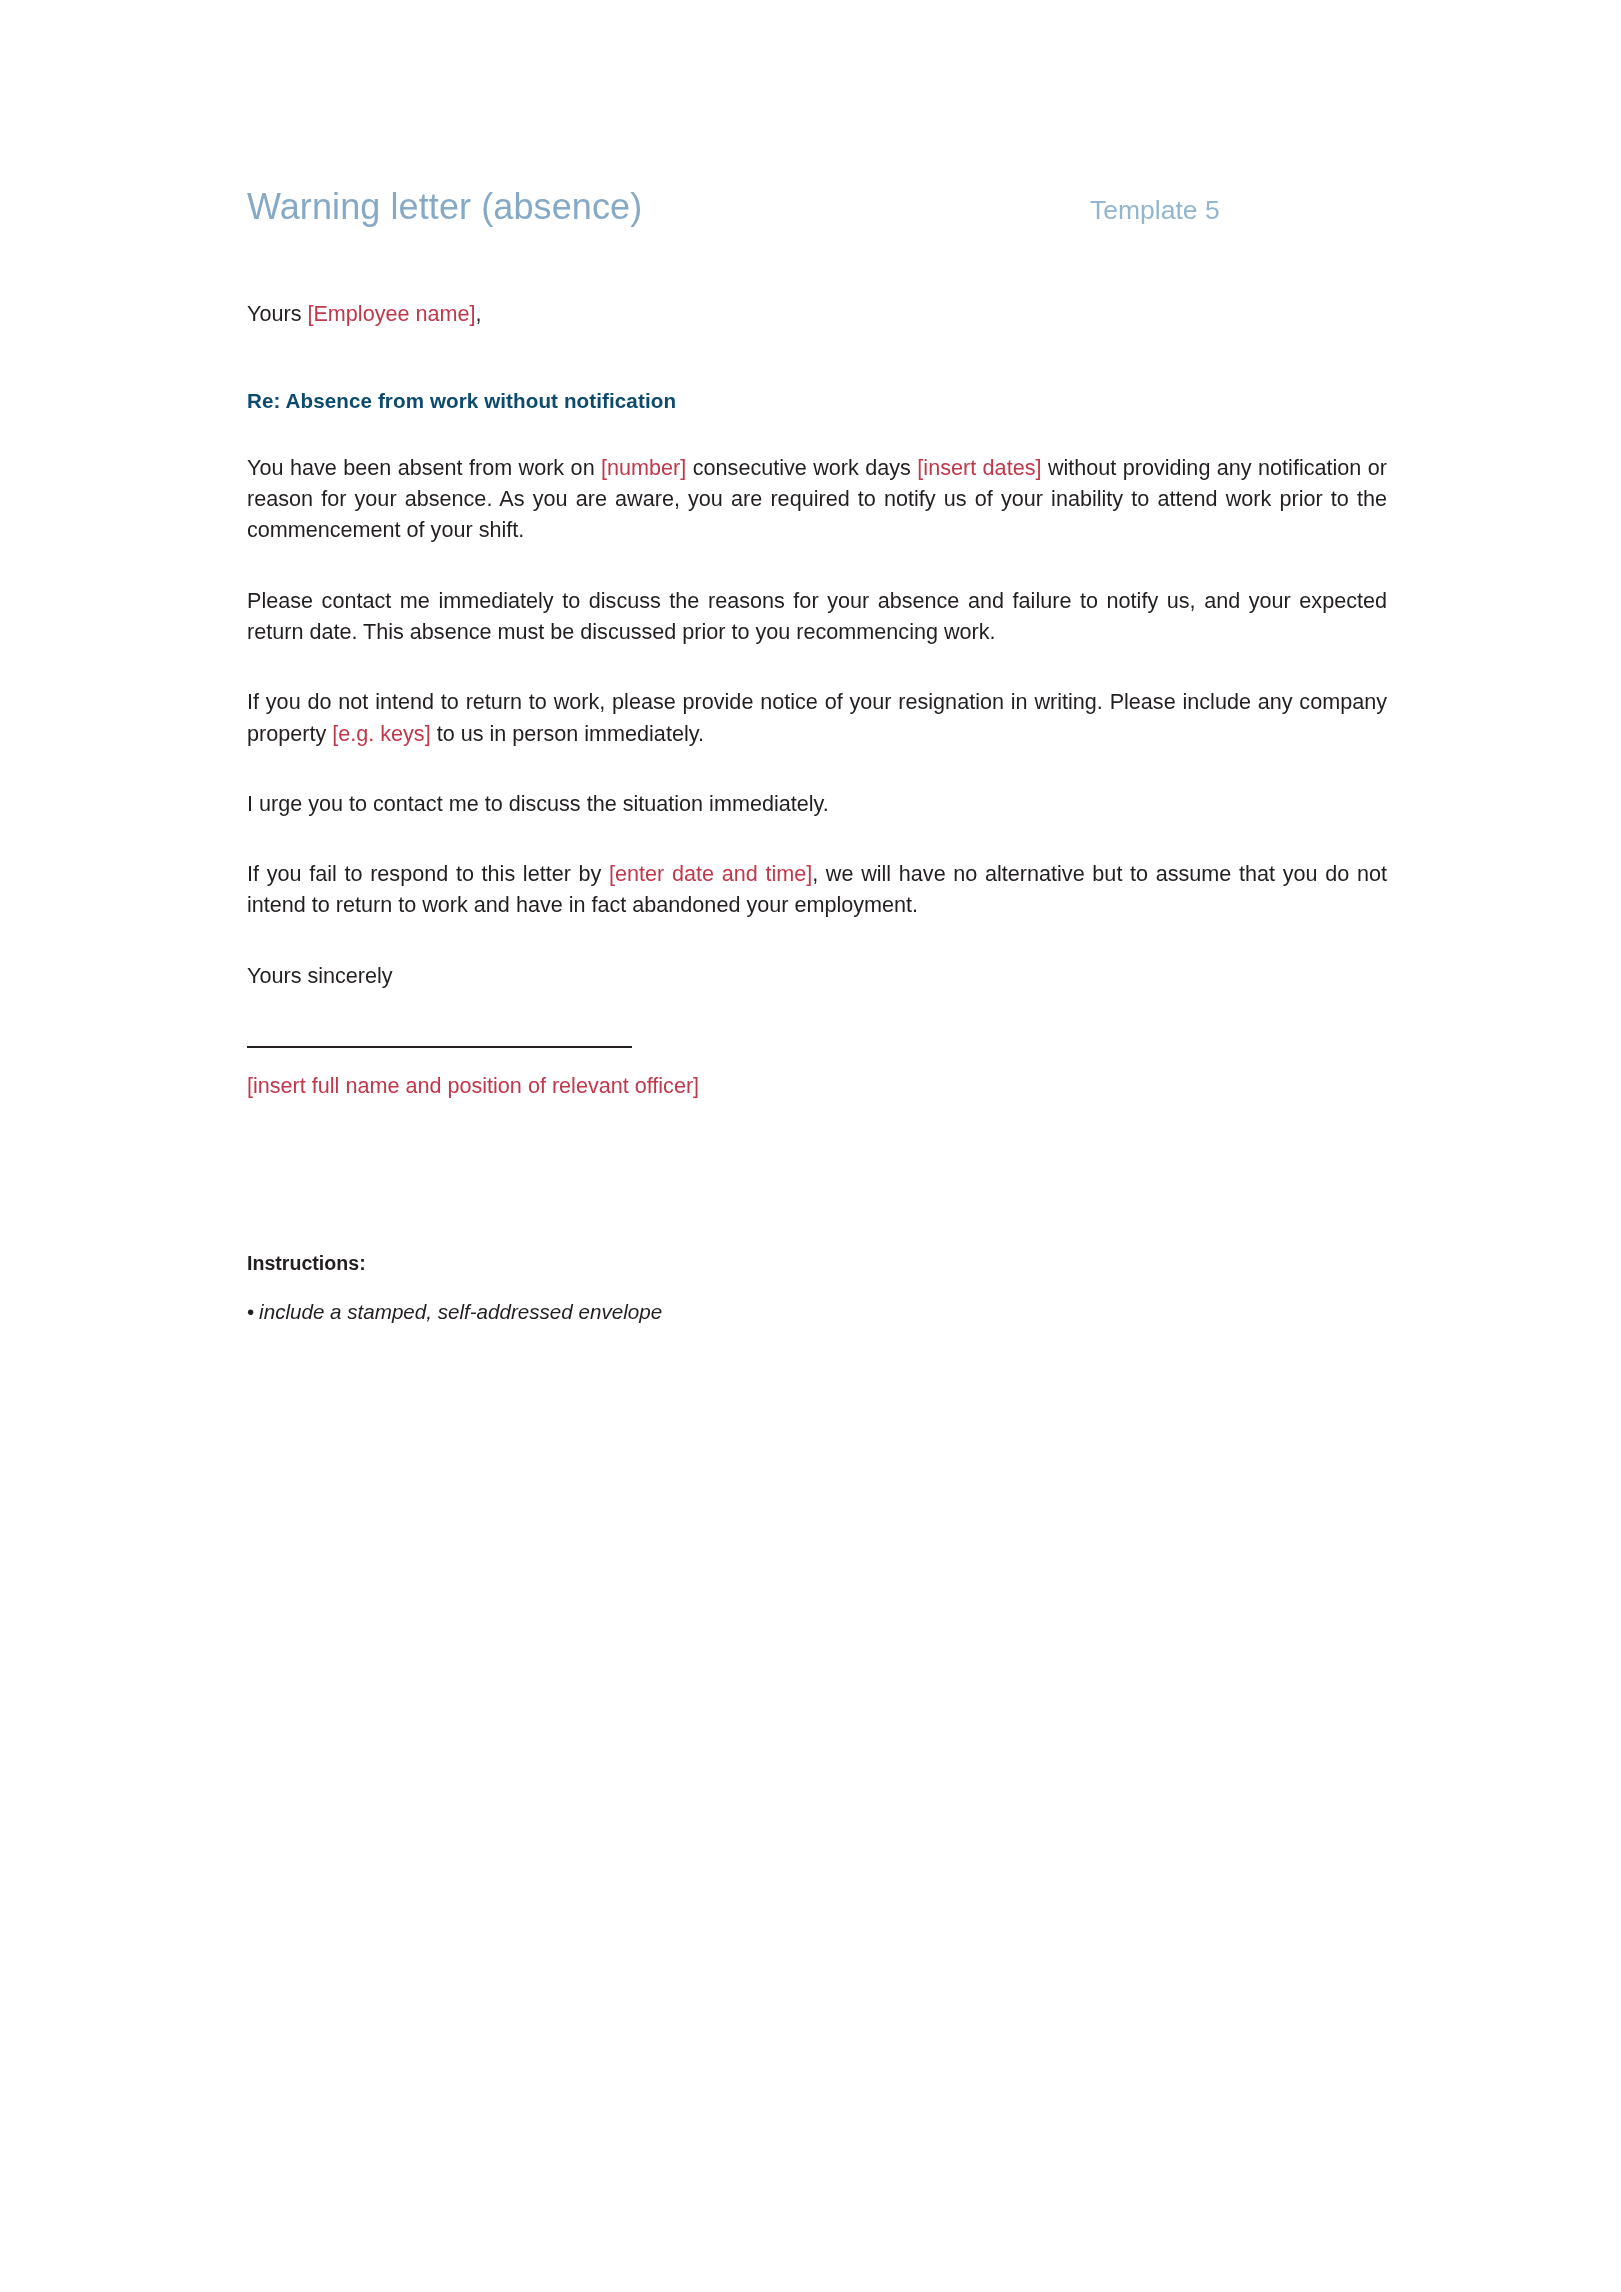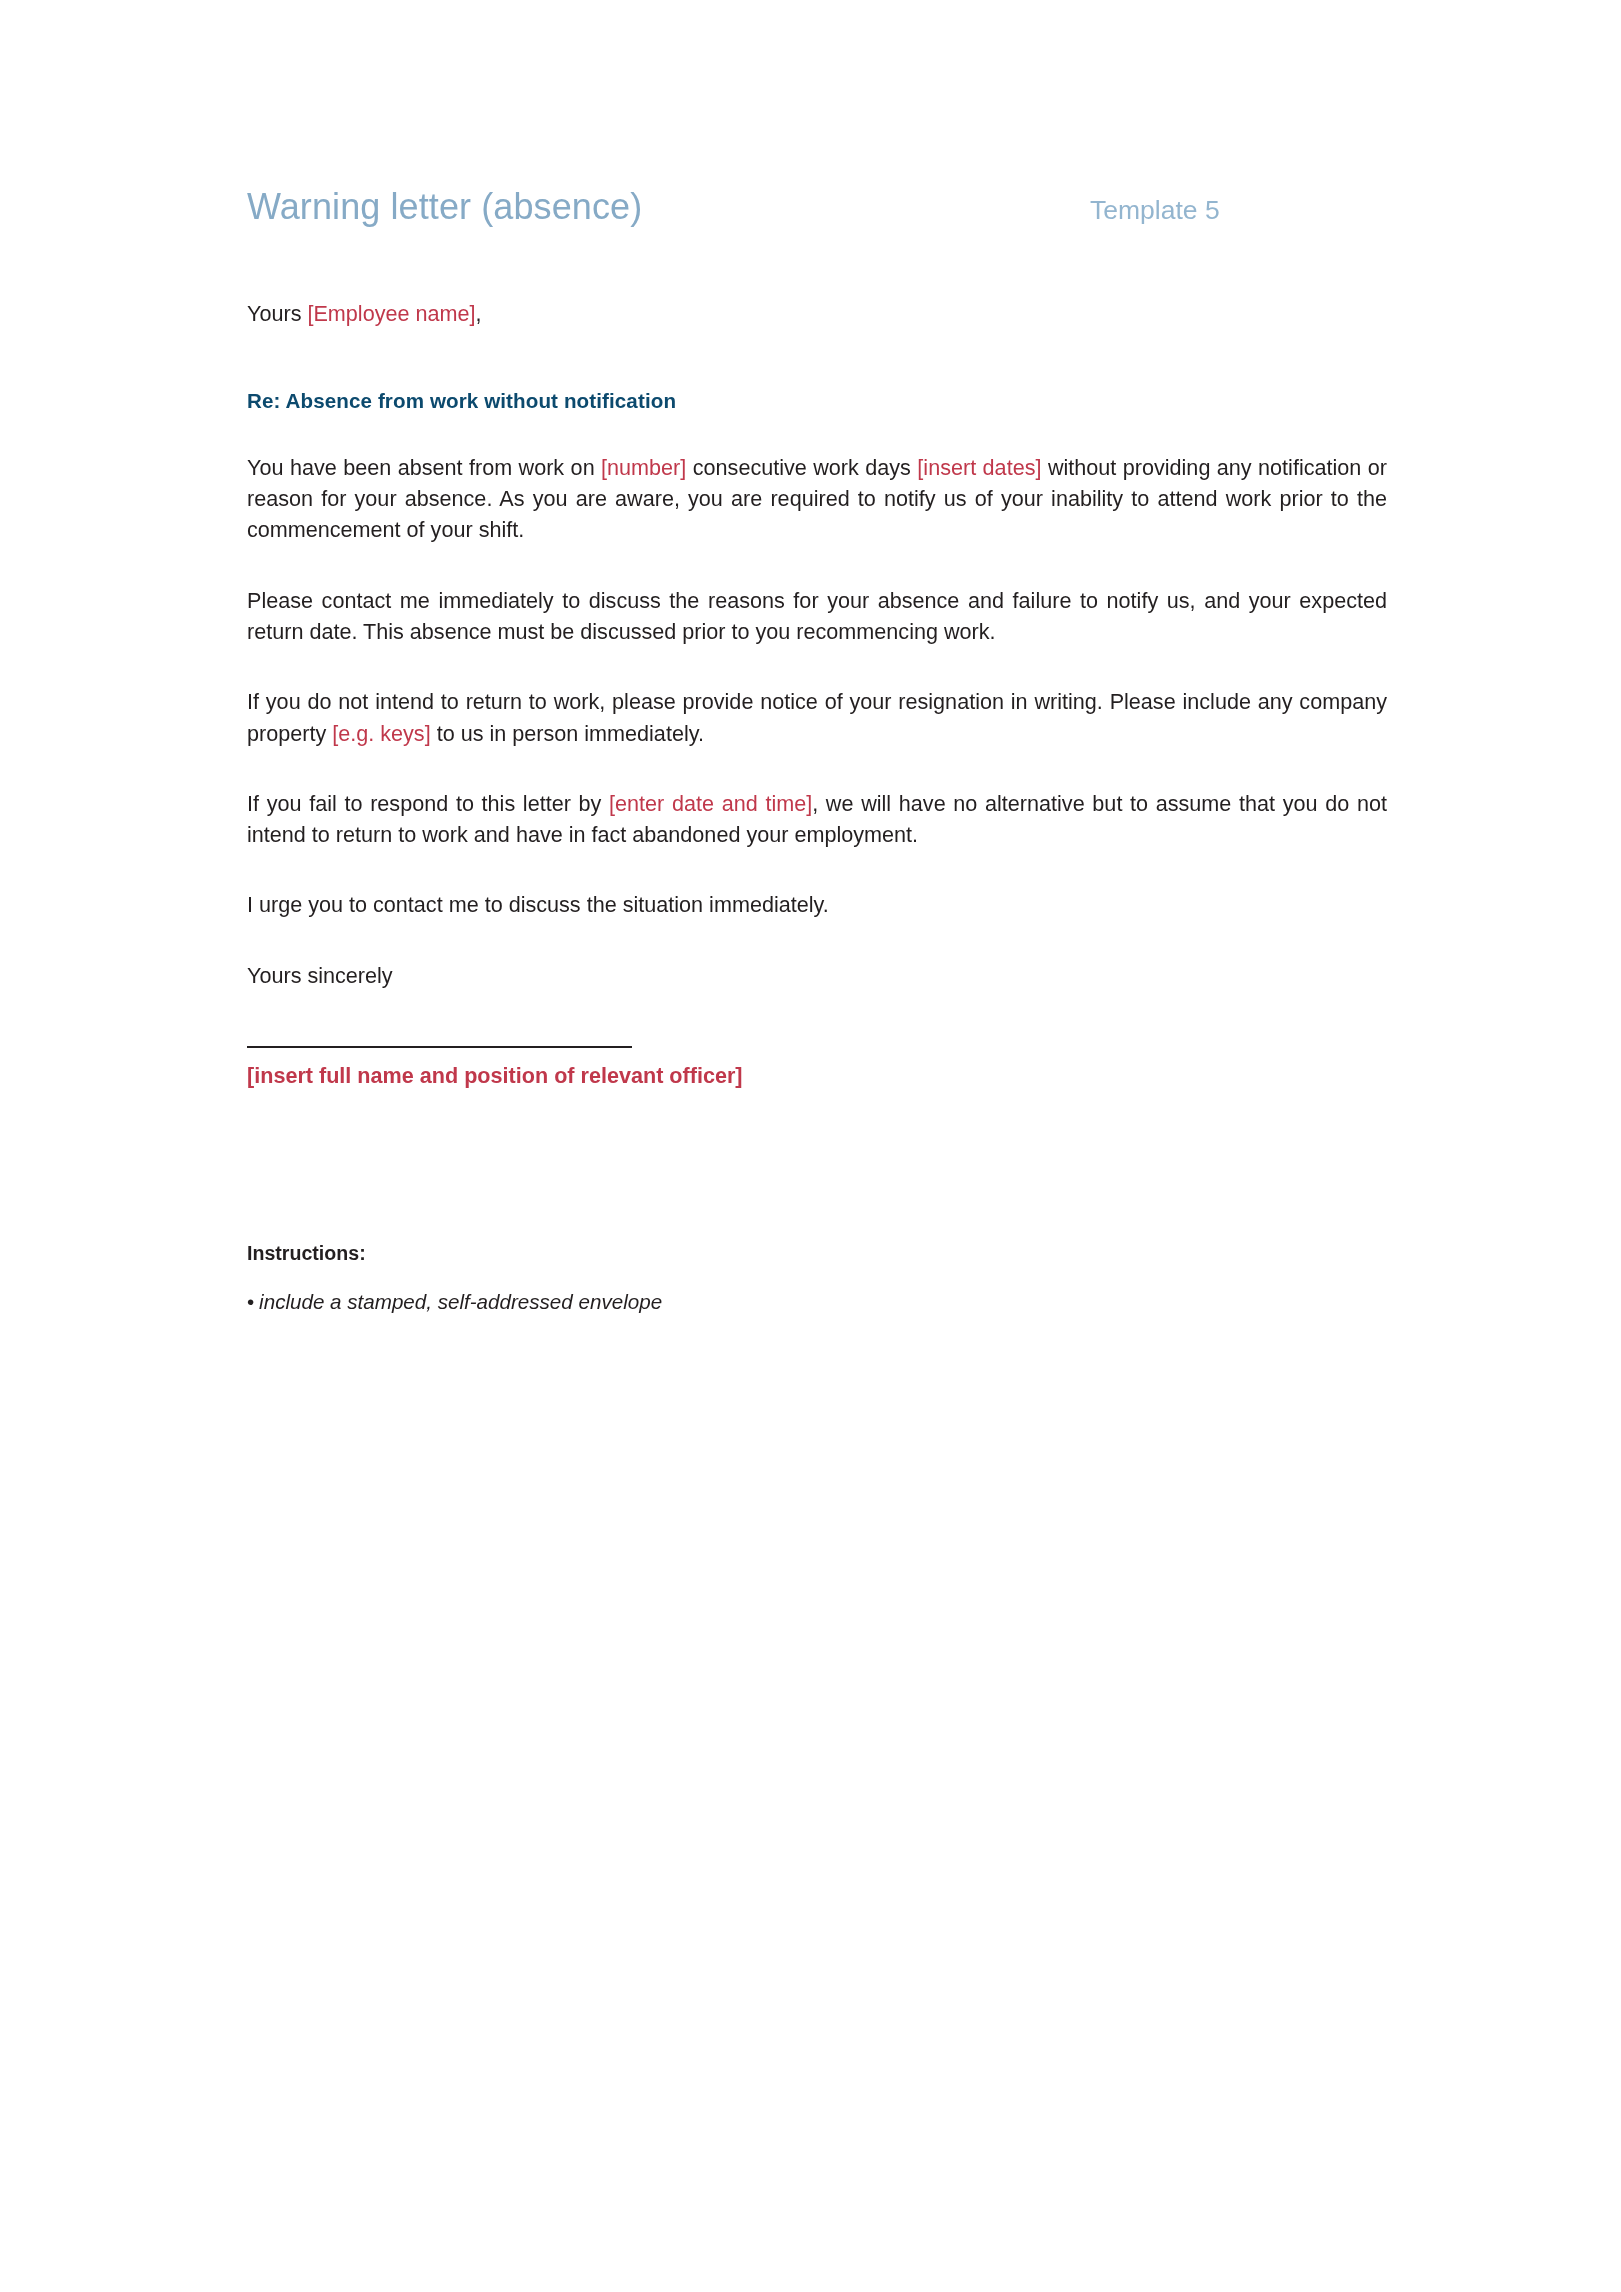--- a/index.html
+++ b/index.html
@@ -108,25 +108,24 @@
     margin-top: 55px;
     width: 1140px;
   }
   .signature-line {
     width: 385px;
     height: 0;
     border-top: 2px solid #231f20;
     margin: 0;
   }
   .signature-caption {
-    margin-top: 14px;
+    margin-top: 24px;
     font-size: 21.6px;
     line-height: 1.3;
     color: #c0384b;
-    font-weight: bold;
   }
 
   
   .instructions {
     margin-top: 152px;
   }
   .instructions-title {
     font-size: 19.6px;
     font-weight: bold;
     color: #231f20;
@@ -158,22 +157,22 @@
     <div class="salutation">
       <span>Yours </span><span class="fill">[Employee name]</span><span>,</span>
     </div>
 
     <div class="subject-heading">Re: Absence from work without notification</div>
 
     <div id="paragraph-container">
         <p class="body-para"><span>You have been absent from work on </span><span class="fill">[number]</span><span> consecutive work days </span><span class="fill">[insert dates]</span><span> without providing any notification or reason for your absence. As you are aware, you are required to notify us of your inability to attend work prior to the commencement of your shift.</span></p>
         <p class="body-para"><span>Please contact me immediately to discuss the reasons for your absence and failure to notify us, and your expected return date. This absence must be discussed prior to you recommencing work.</span></p>
         <p class="body-para"><span>If you do not intend to return to work, please provide notice of your resignation in writing. Please include any company property </span><span class="fill">[e.g. keys]</span><span> to us in person immediately.</span></p>
+        <p class="body-para"><span>I urge you to contact me to discuss the situation immediately.</span></p>
         <p class="body-para"><span>If you fail to respond to this letter by </span><span class="fill">[enter date and time]</span><span>, we will have no alternative but to assume that you do not intend to return to work and have in fact abandoned your employment.</span></p>
-        <p class="body-para"><span>I urge you to contact me to discuss the situation immediately.</span></p>
       </div>
 
     <div class="closing">Yours sincerely</div>
 
     <div class="signature-block">
       <div class="signature-line"></div>
       <div class="signature-caption">[insert full name and position of relevant officer]</div>
     </div>
 
     <div class="instructions">

